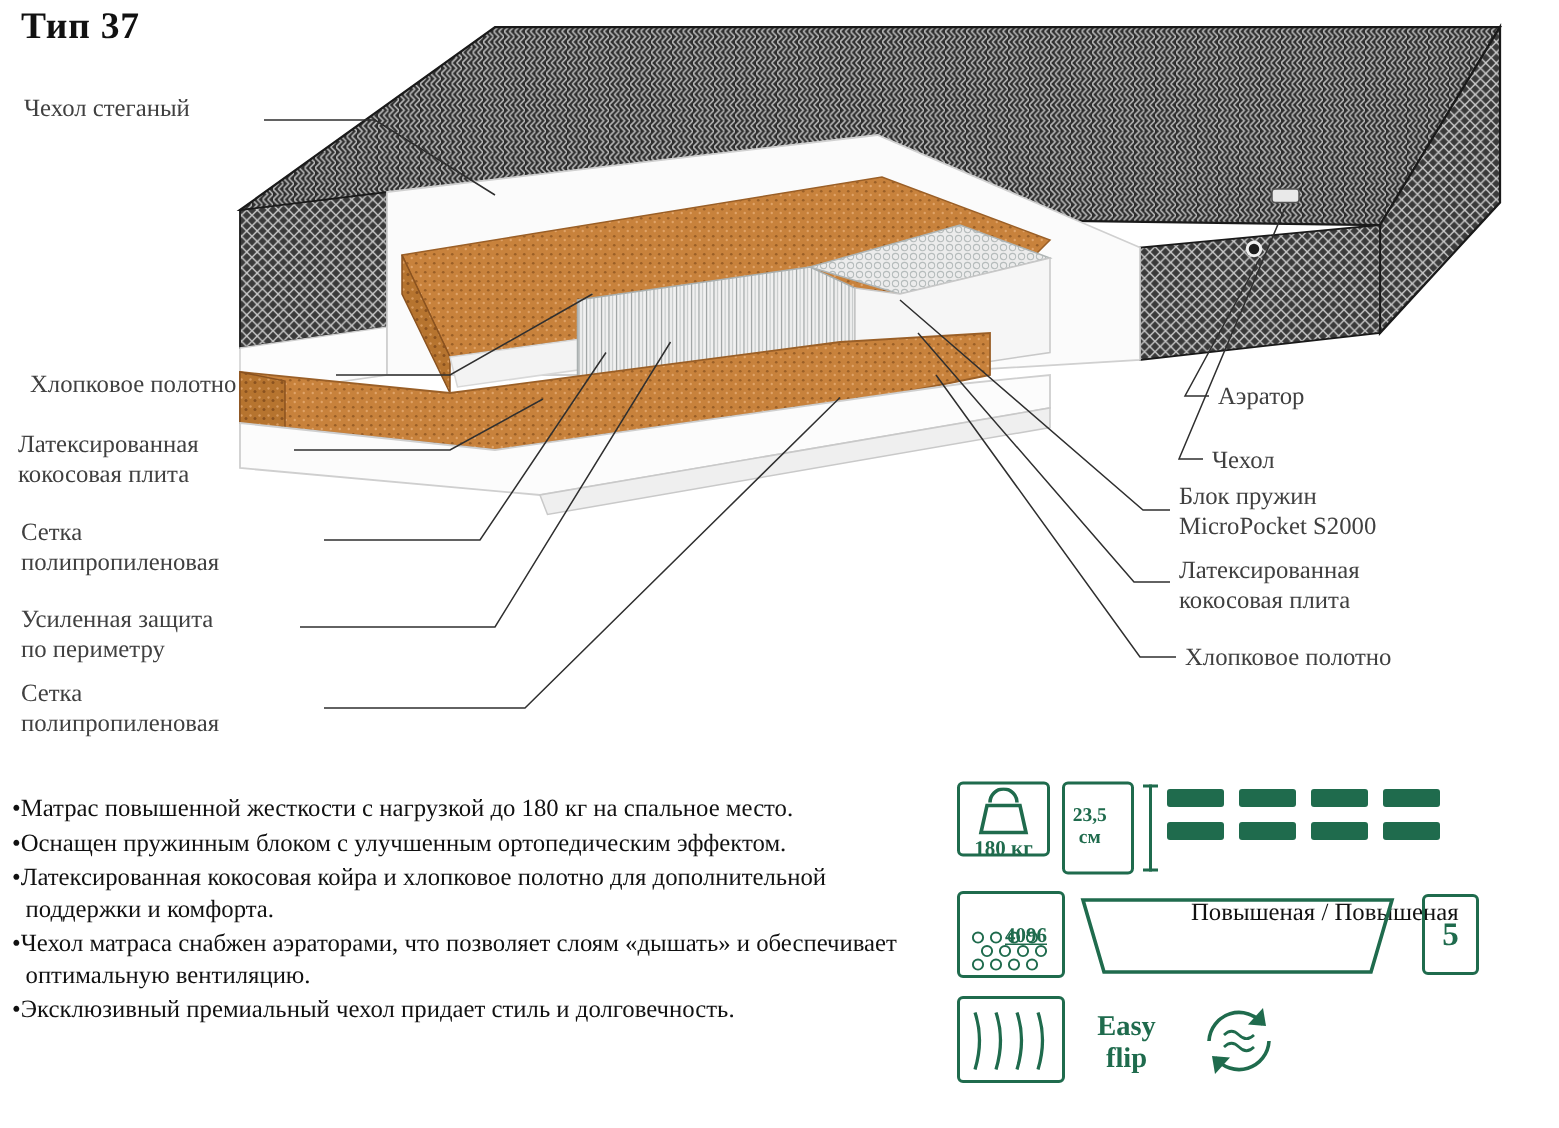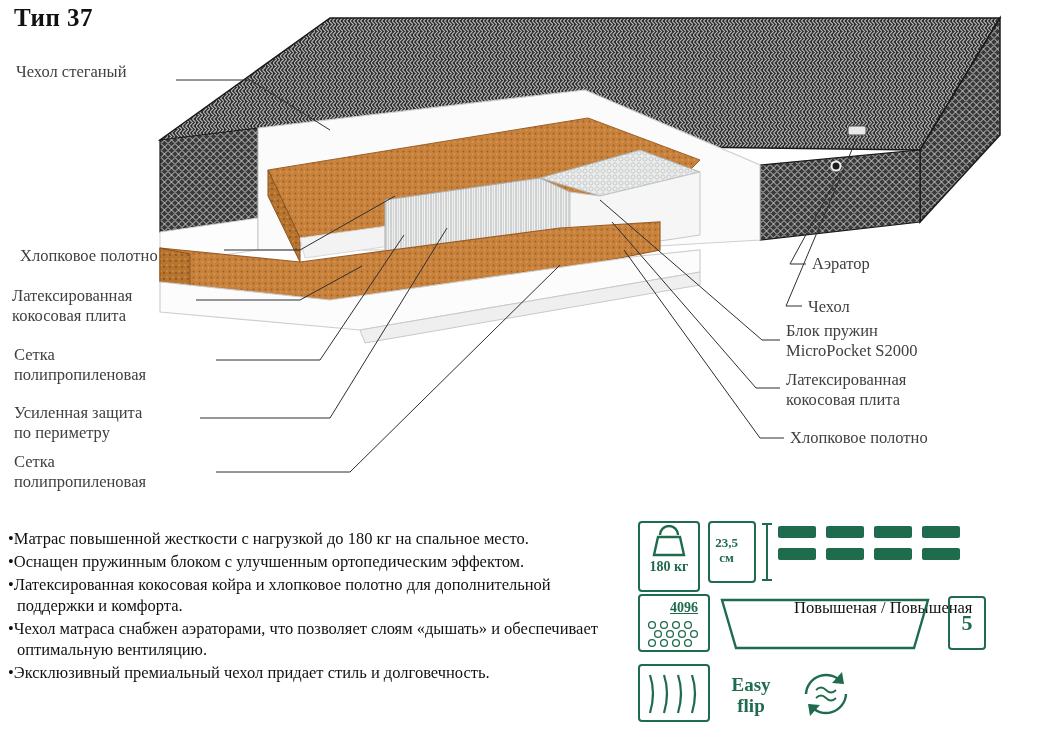--- a/index.html
+++ b/index.html
@@ -147,21 +147,21 @@
 <div class="bullets">
   <div>Матрас повышенной жесткости с нагрузкой до 180 кг на спальное место.</div>
   <div>Оснащен пружинным блоком с улучшенным ортопедическим эффектом.</div>
   <div>Латексированная кокосовая койра и хлопковое полотно для дополнительной поддержки и комфорта.</div>
   <div>Чехол матраса снабжен аэраторами, что позволяет слоям «дышать» и обеспечивает оптимальную вентиляцию.</div>
   <div>Эксклюзивный премиальный чехол придает стиль и долговечность.</div>
 </div>
 
 <div class="features">
 
-  <div class="fbox" style="left:8px;top:9px;width:62px;height:71px;">
+  <div class="fbox" style="left:8px;top:9px;width:62px;height:50px;">
     <svg width="58" height="34" viewBox="0 0 58 34" style="position:absolute;left:0;top:2px;">
       <path d="M20 10 a9 9 0 0 1 18 0" fill="none" stroke="#1f6b4d" stroke-width="2.4"></path>
       <path d="M14 30 L18 12 L40 12 L44 30 Z" fill="none" stroke="#1f6b4d" stroke-width="2.4"></path>
     </svg>
     <div class="fgreen" style="position:absolute;left:0;top:36px;width:58px;text-align:center;font-size:14px;">180 кг</div>
   </div>
 
   <div class="fbox" style="left:78px;top:9px;width:48px;height:62px;">
     <div class="fgreen" style="position:absolute;left:0;top:12px;width:33px;text-align:center;font-size:13px;line-height:15px;white-space:pre;">23,5
 см</div>
@@ -176,21 +176,21 @@
   <div class="bar" style="left:196px;top:14px;width:38px;height:12px;"></div>
   <div class="bar" style="left:244px;top:14px;width:38px;height:12px;"></div>
   <div class="bar" style="left:292px;top:14px;width:38px;height:12px;"></div>
   <div class="bar" style="left:148px;top:36px;width:38px;height:12px;"></div>
   <div class="bar" style="left:196px;top:36px;width:38px;height:12px;"></div>
   <div class="bar" style="left:244px;top:36px;width:38px;height:12px;"></div>
   <div class="bar" style="left:292px;top:36px;width:38px;height:12px;"></div>
   <div class="lvl" style="left:164px;top:54px;margin-top:32px;">Повышеная / Повышеная</div>
 
   <div class="fbox" style="left:8px;top:82px;width:72px;height:58px;">
-    <div class="fgreen" style="position:absolute;left:0;top:4px;width:88px;text-align:center;font-size:14px;text-decoration:underline;">4096</div>
+    <div class="fgreen" style="position:absolute;left:0;top:21px;width:88px;text-align:center;font-size:14px;text-decoration:underline;">4096</div>
     <svg width="68" height="30" style="position:absolute;left:0;top:22px;">
       <g fill="none" stroke="#1f6b4d" stroke-width="1.3">
         <circle cx="12" cy="7" r="3.4"></circle>
           <circle cx="24" cy="7" r="3.4"></circle>
           <circle cx="36" cy="7" r="3.4"></circle>
           <circle cx="48" cy="7" r="3.4"></circle>
         <circle cx="18" cy="16" r="3.4"></circle>
           <circle cx="30" cy="16" r="3.4"></circle>
           <circle cx="42" cy="16" r="3.4"></circle>
           <circle cx="54" cy="16" r="3.4"></circle>

